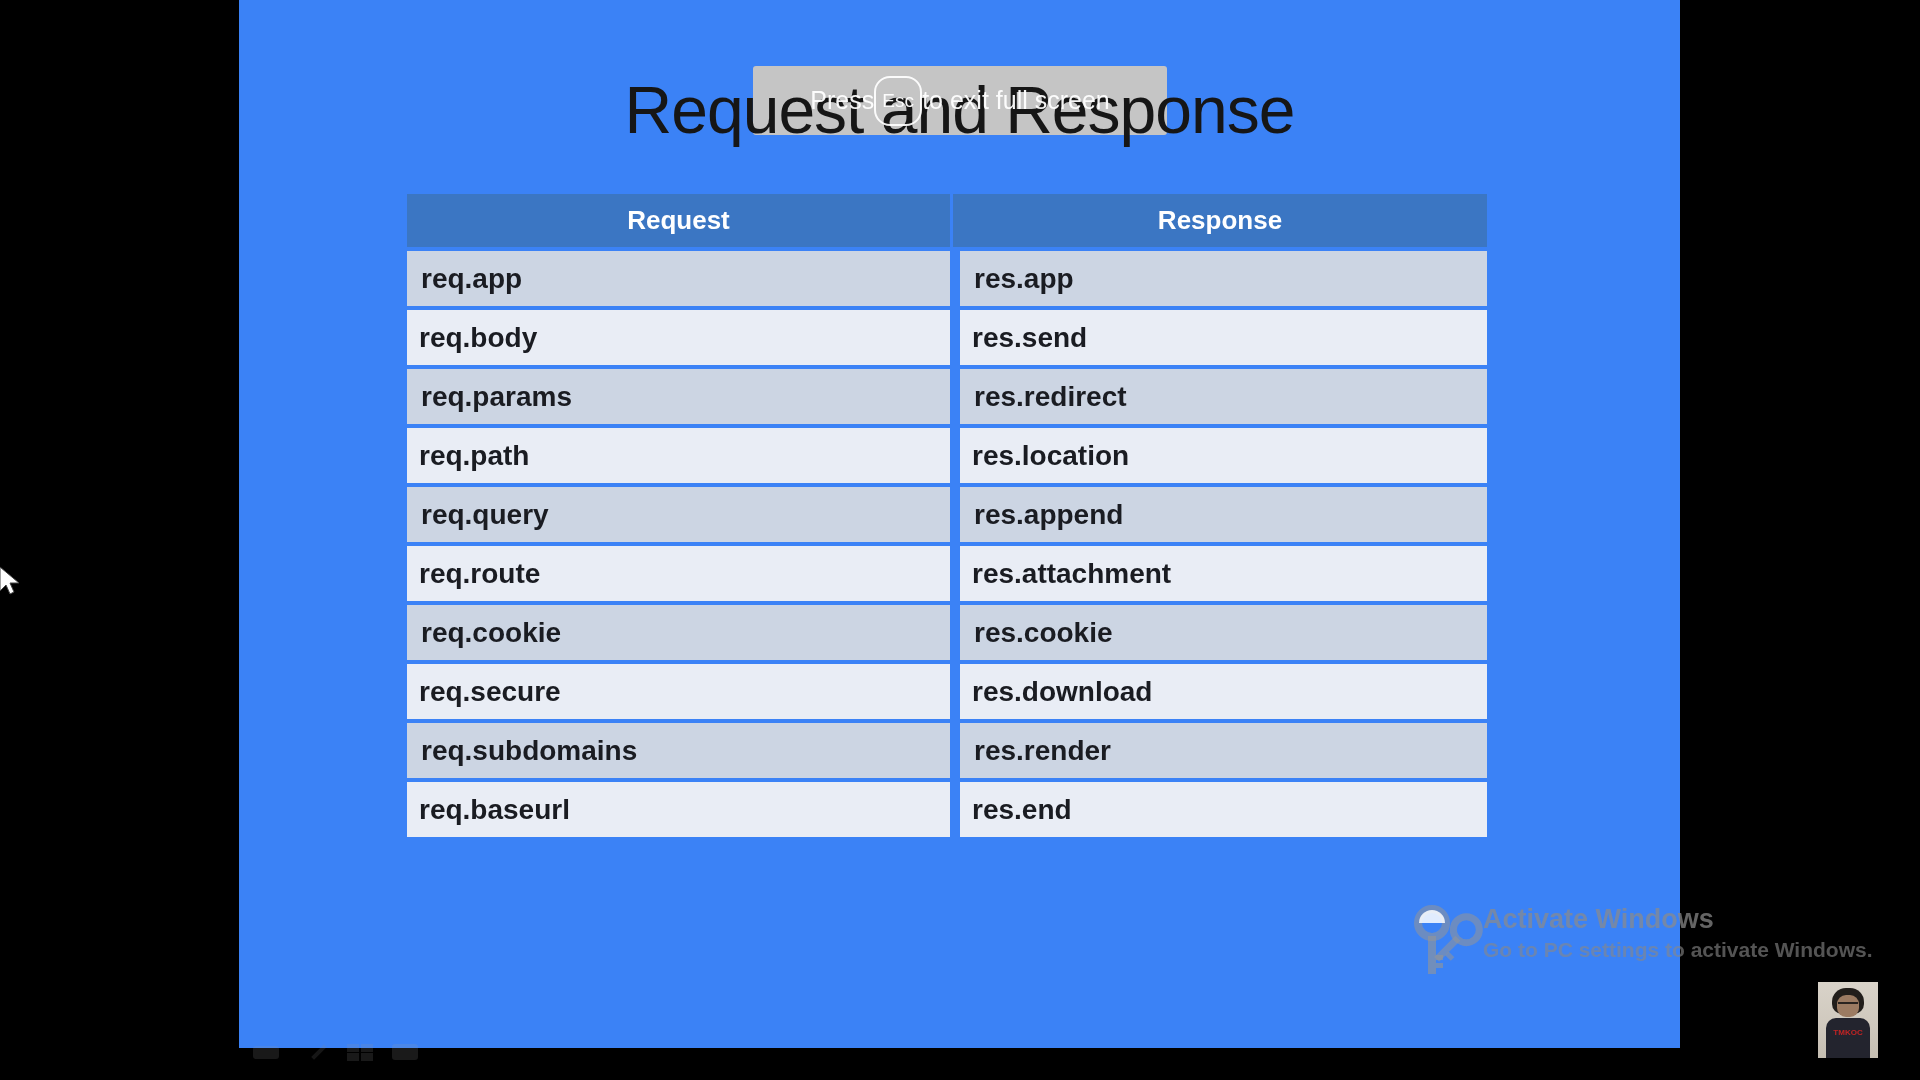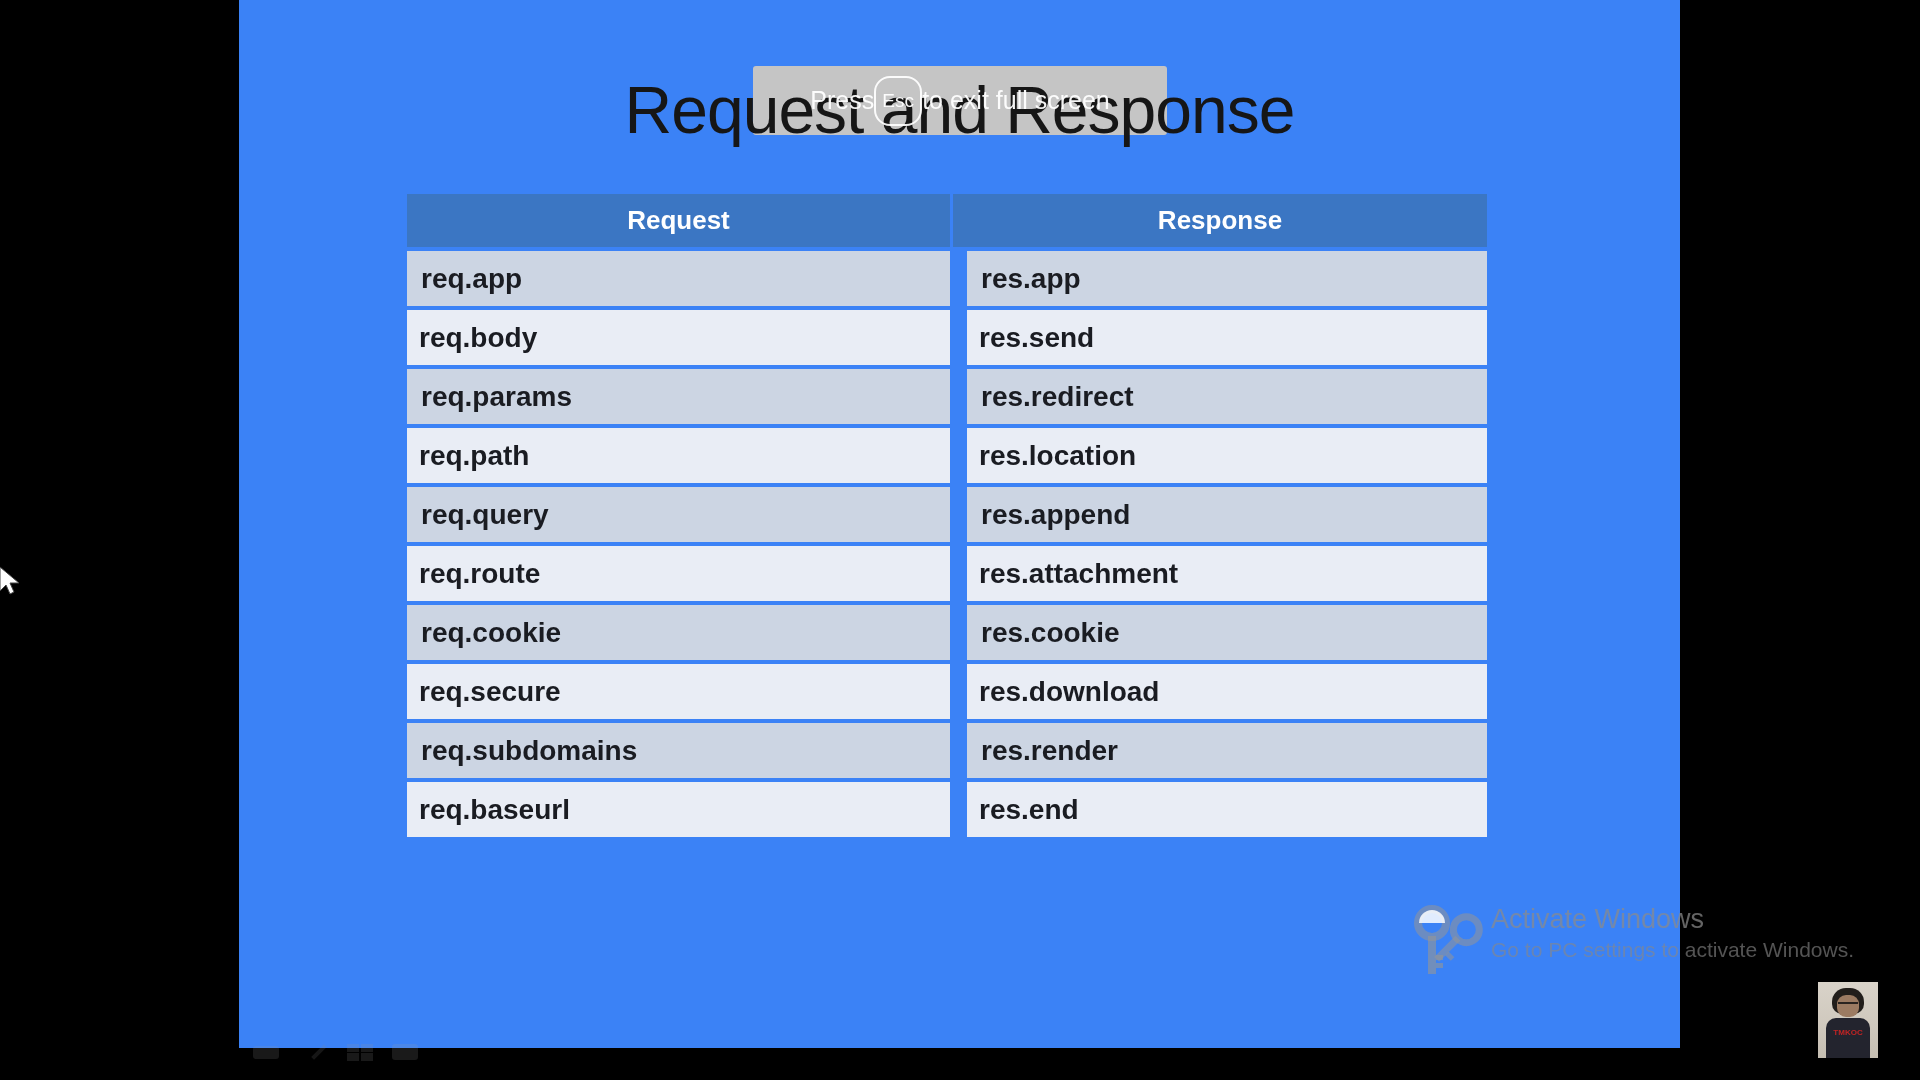--- a/index.html
+++ b/index.html
@@ -15,30 +15,30 @@
   .toast-text{position:absolute;left:514px;top:66px;width:414px;height:69px;z-index:3;
     display:flex;align-items:center;justify-content:center;
     color:rgba(255,255,255,.95);font-size:25px;font-weight:400;}
   .esc-key{display:flex;align-items:center;justify-content:center;width:44px;height:46px;
     border:2px solid rgba(255,255,255,.92);border-radius:16px;font-size:19px;}
   
   .rr-table{position:absolute;left:168px;top:194px;width:1080px;z-index:2;}
   .t-head{display:flex;gap:3px;height:53px;}
   .t-head .cell{background:var(--header-blue,#3b76c3);color:#fff;font-weight:700;font-size:26px;
     display:flex;align-items:center;justify-content:center;}
-  .t-row{display:flex;gap:17px;height:55px;margin-top:4px;}
+  .t-row{display:flex;gap:10px;height:55px;margin-top:4px;}
   .cell{flex:1 1 0;}
   .cell.c1{flex:0 0 543px;}
   .t-row .cell{display:flex;align-items:center;padding-left:14px;box-sizing:border-box;
     font-size:28px;font-weight:700;color:#1a1c22;}
   .t-row.odd .cell{background:var(--row-dark,#ccd5e3);}
   .t-row.even .cell{background:var(--row-light,#e9edf5);padding-left:12px;}
   
   .activate{position:absolute;left:1405px;top:903px;z-index:6;display:flex;}
-  .activate .txt{margin-left:8px;}
+  .activate .txt{font-weight:bold;}
   .aw-line1{font-size:27px;color:rgba(138,138,138,.72);line-height:33px;}
   .aw-line2{font-size:21px;color:rgba(136,136,136,.62);line-height:27px;}
   
   .webcam{position:absolute;left:1818px;top:982px;width:60px;height:76px;z-index:7;
     background:linear-gradient(180deg,#d9d3c9 0%,#cfc8bd 60%,#c5beb2 100%);overflow:hidden;}
   .hair{position:absolute;left:14px;top:6px;width:32px;height:26px;border-radius:14px 14px 10px 10px;background:#221e1b;}
   .face{position:absolute;left:19px;top:13px;width:22px;height:22px;border-radius:9px;background:#9c7b62;}
   .glasses{position:absolute;left:20px;top:20px;width:20px;height:5px;
     border-top:2px solid #2a2420;}
   .shirt{position:absolute;left:8px;top:36px;width:44px;height:40px;border-radius:10px 10px 0 0;background:#23242e;}

